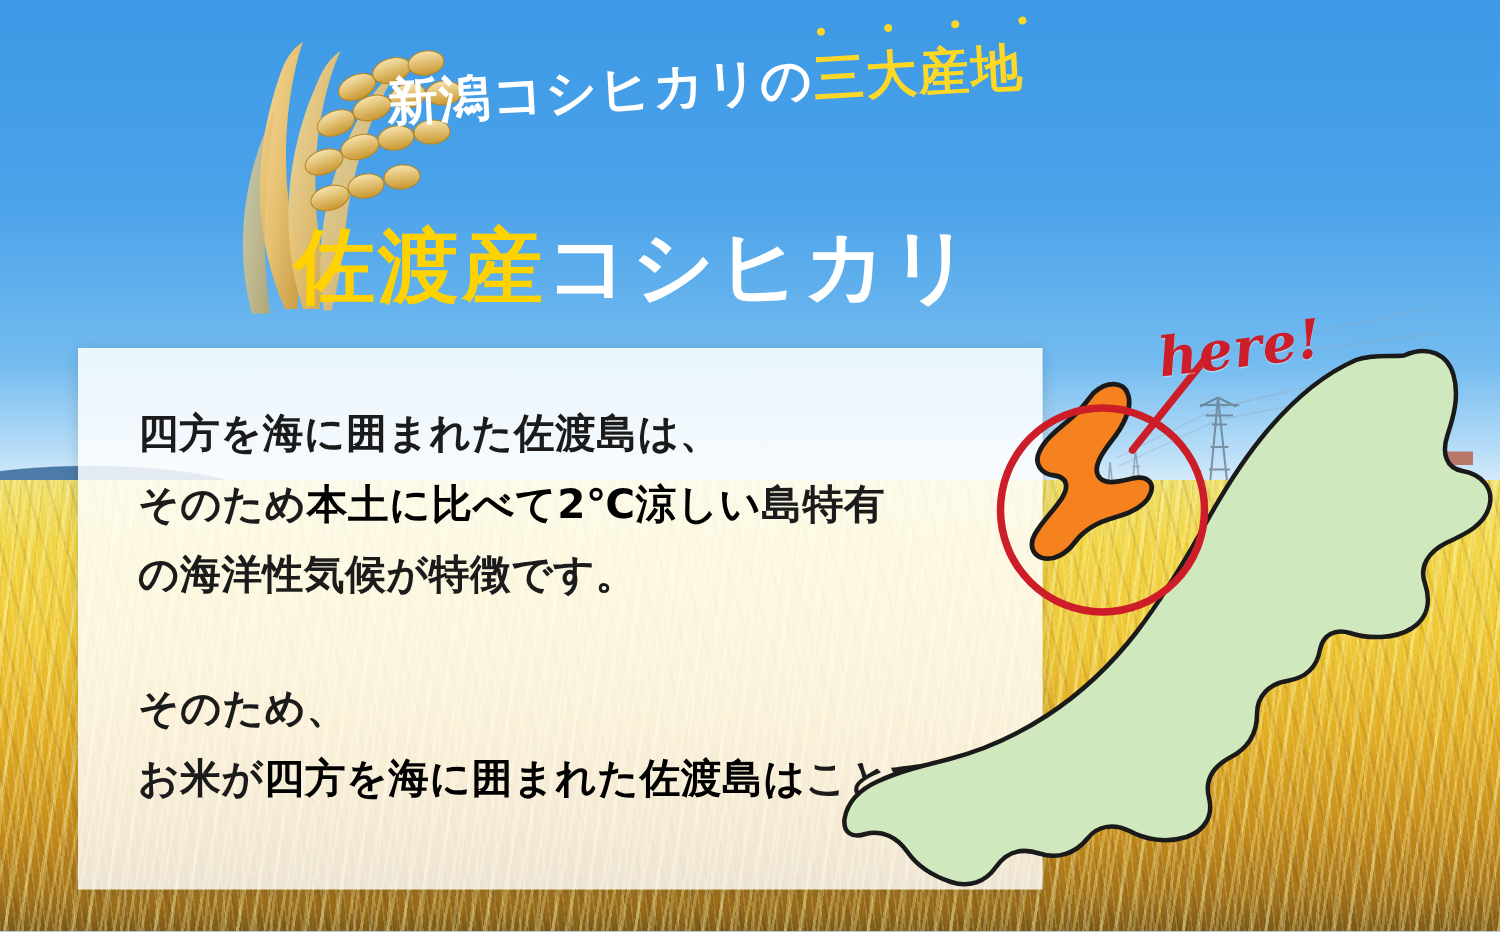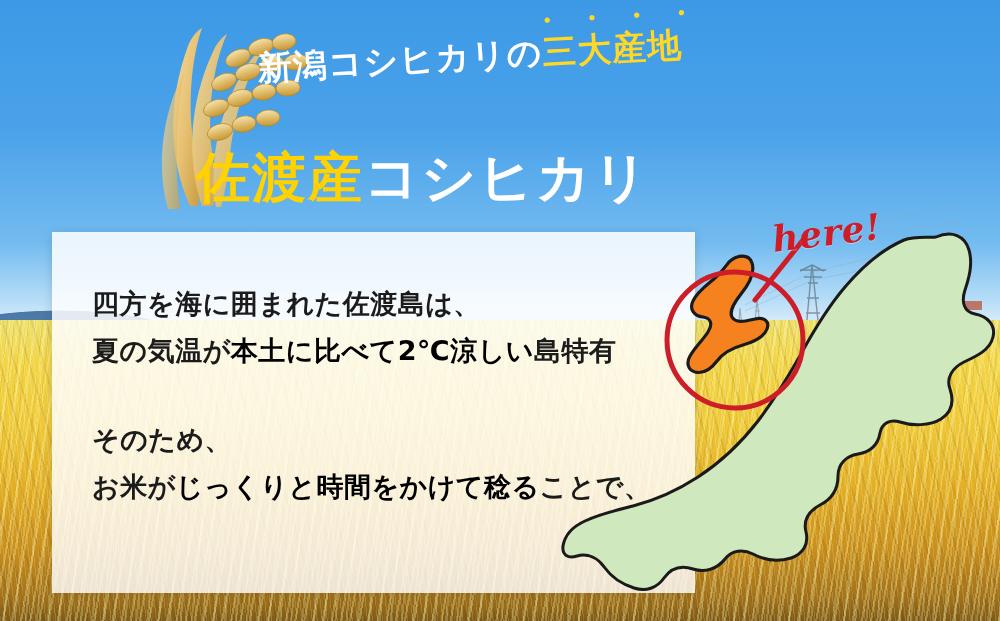--- a/index.html
+++ b/index.html
@@ -91,21 +91,21 @@
   .maintitle .y{color:#ffd200;}
   .maintitle .w{color:#ffffff;}
 
   
   .panel{
     position:absolute;left:52px;top:232px;width:643px;height:361px;
     background:linear-gradient(to bottom,rgba(255,255,255,.86) 0%,rgba(255,255,255,.80) 100%);
     box-shadow:0 2px 9px rgba(40,40,40,.18);
   }
   .panel-body{
-    position:absolute;left:92px;top:280px;width:600px;
+    position:absolute;left:92px;top:266px;width:600px;
   }
   .para{
     margin:0 0 0 0;
     font-size:27px;line-height:47px;color:#1b1b1b;font-weight:600;
     letter-spacing:.5px;white-space:nowrap;
     font-family:"DejaVu Sans","Liberation Sans",sans-serif;
   }
   .para.second{margin-top:42px;}
   .para .red{color:#000000;}
 
@@ -208,25 +208,26 @@
   </div>
 
   <h1 class="maintitle">
     <span class="y">佐渡産</span><span class="w">コシヒカリ</span>
   </h1>
 
   <div class="panel"></div>
   <div class="panel-body">
     <div>
       <p class="para"><span>四方を海に囲まれた佐渡島は、</span></p>
-      <p class="para"><span>夏の気温が</span><span class="red">本土に比べて2℃涼しい</span><span>島特有</span></p>
+      <p class="para"><span>そのため</span><span class="red">本土に比べて2℃涼しい</span><span>島特有</span></p>
+      <p class="para"><span>の海洋性気候が特徴です。</span></p>
     </div>
     <div>
       <p class="para second"><span>そのため、</span></p>
-      <p class="para"><span>お米が</span><span class="red">じっくりと時間をかけて稔る</span><span>ことで、</span></p>
+      <p class="para"><span>お米が</span><span class="red">四方を海に囲まれた佐渡島は</span><span>ことで、</span></p>
     </div>
   </div>
 
   <div class="map-wrap">
     <svg viewBox="0 0 440 431" width="440" height="431">
 
       <path d="M376 47
            C 392 40 405 46 409 60
            C 413 74 409 88 405 100
            C 401 112 404 122 415 124

